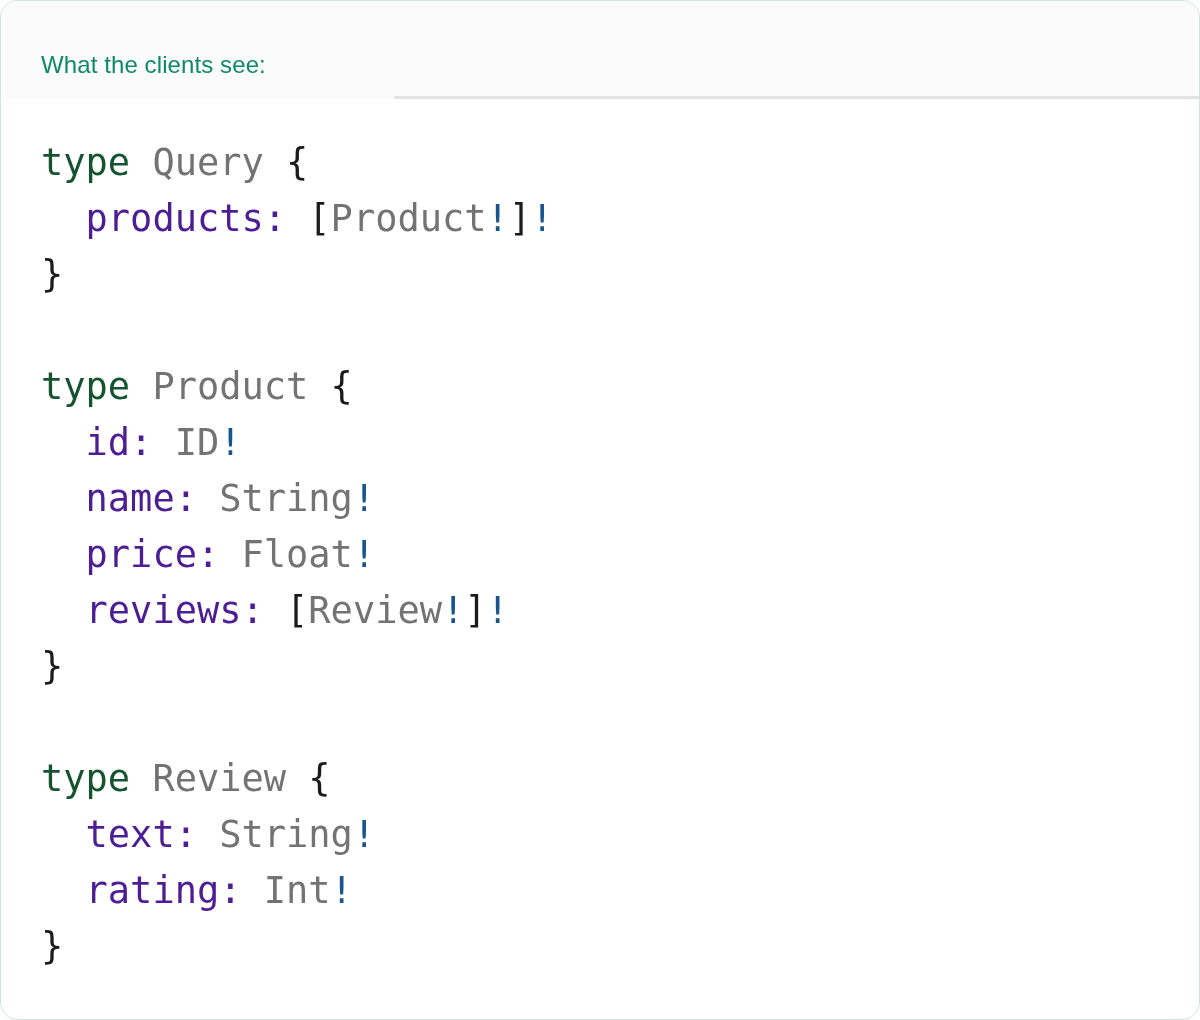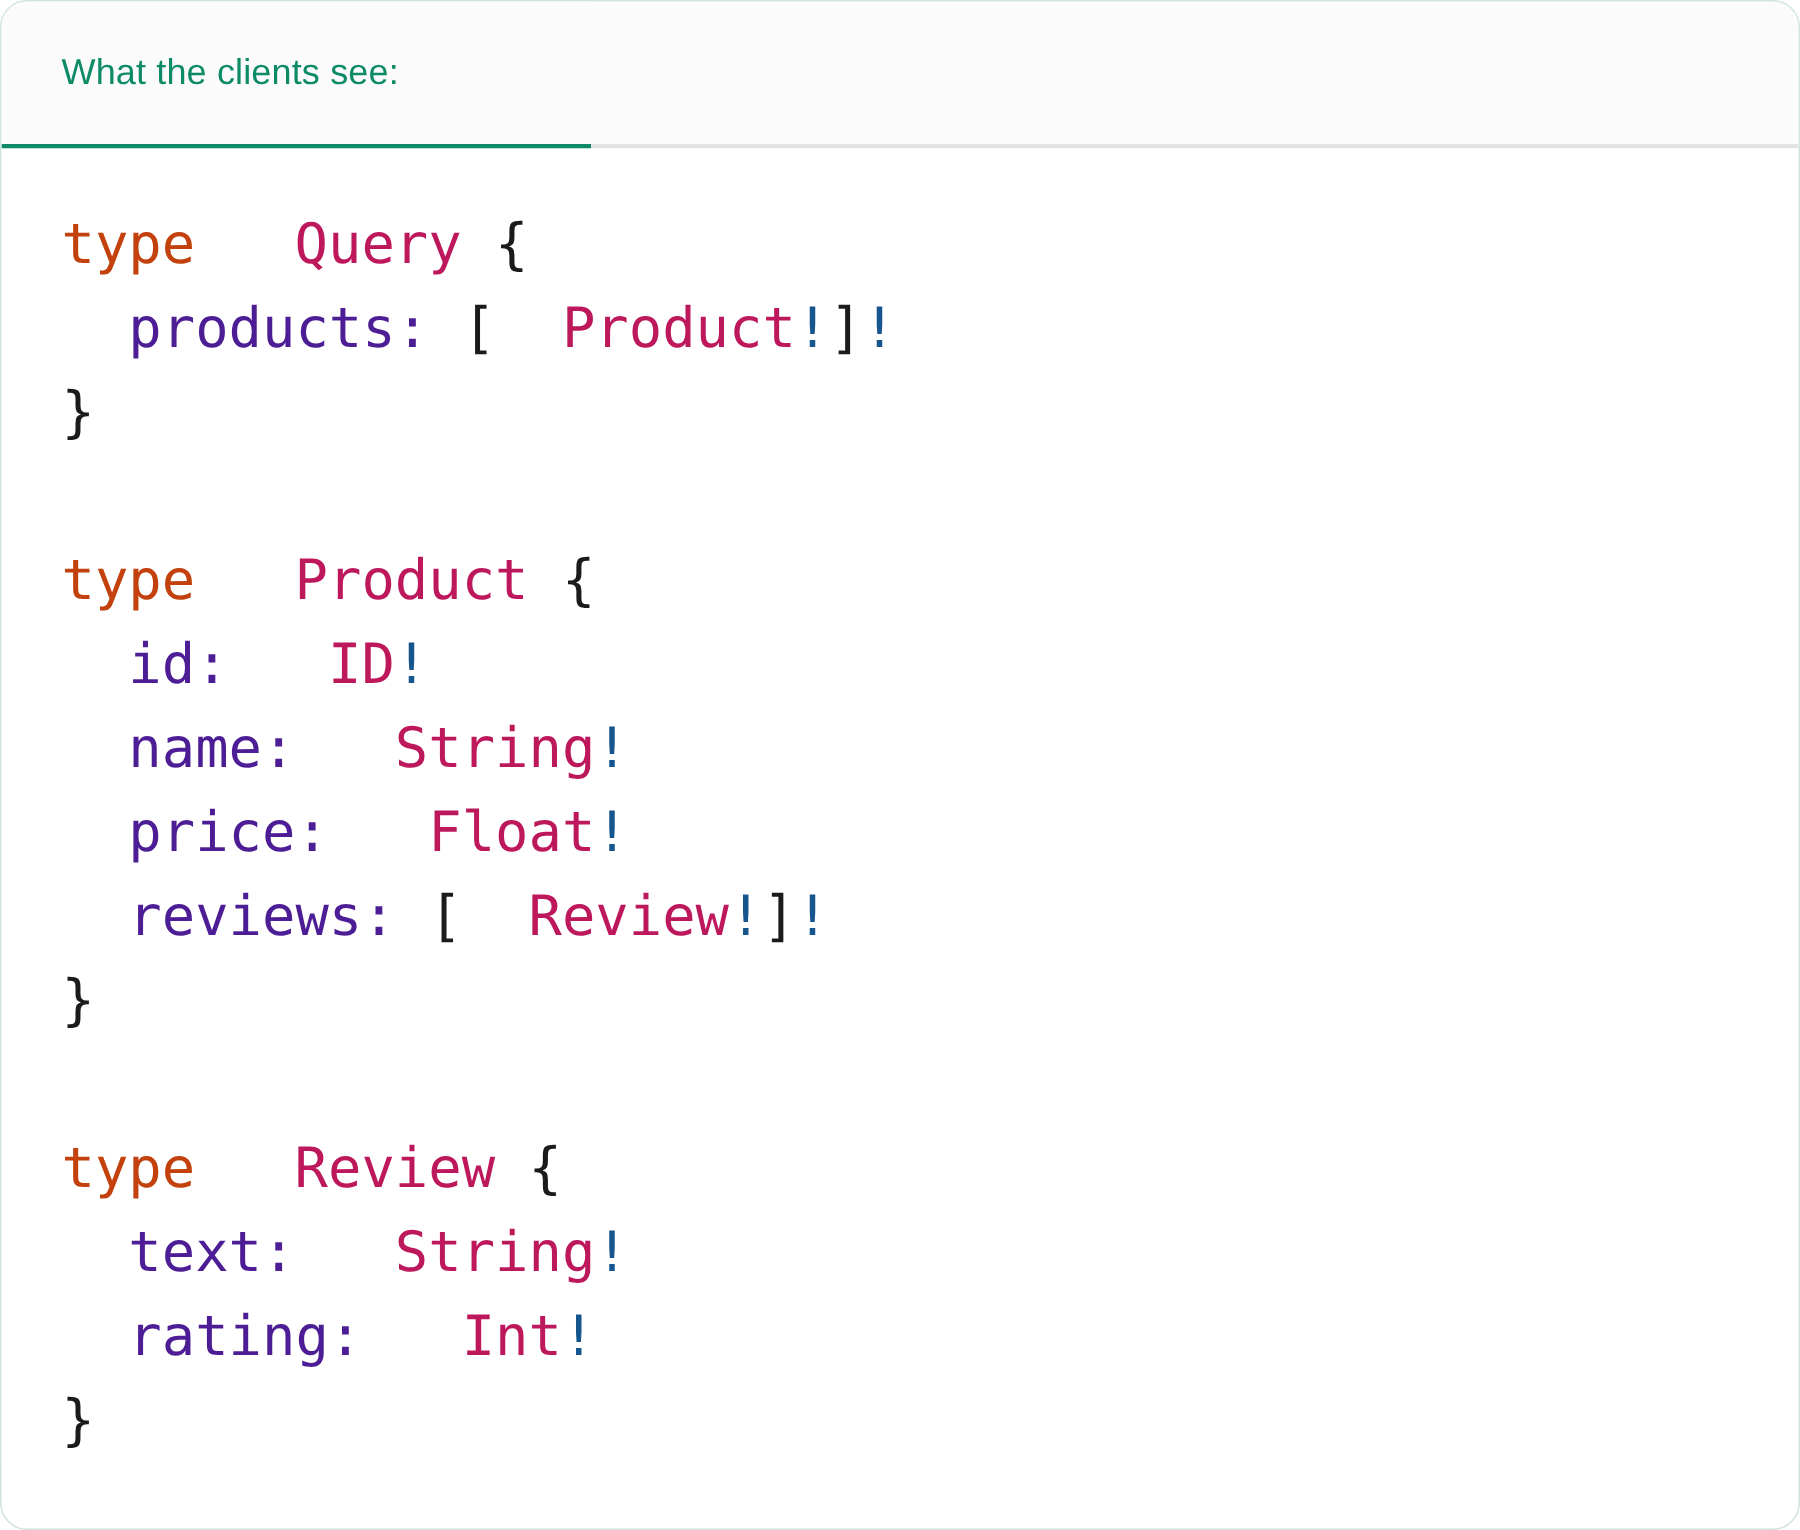--- a/index.html
+++ b/index.html
@@ -31,21 +31,21 @@
   .tabbar {
     position: relative;
     height: 98px;
     background: #fbfbfb;
     border-bottom: 3px solid #e3e3e3;
     box-sizing: border-box;
   }
   .tab {
     position: absolute;
     left: 0;
-    top: 0;
+    top: 16px;
     width: 393px;
     height: 98px;
     box-sizing: border-box;
     border-bottom: 3px solid #0f8a68;
     display: flex;
     align-items: center;
     padding-left: 40px;
     background: #fbfbfb;
   }
   .tab-label {
@@ -71,22 +71,22 @@
     color: #1b1b1b;
     letter-spacing: 0;
   }
   .ln {
     display: block;
     height: 56px;
     white-space: pre;
   }
   .ln.blank { height: 56px; }
 
-  .tok-kw   { color: #c2410c; text-align: center; }
-  .tok-type { color: #be185d; margin-left: 44px; }
+  .tok-kw   { color: #14532d; text-align: center; }
+  .tok-type { color: #737373; }
   .tok-name { color: #4c1d95; }
   .tok-punct{ color: #1b1b1b; }
   .tok-bang { color: #17558f; }
 </style>
 </head>
 <body>
 
 <div class="card">
 
   <div class="tabbar">

